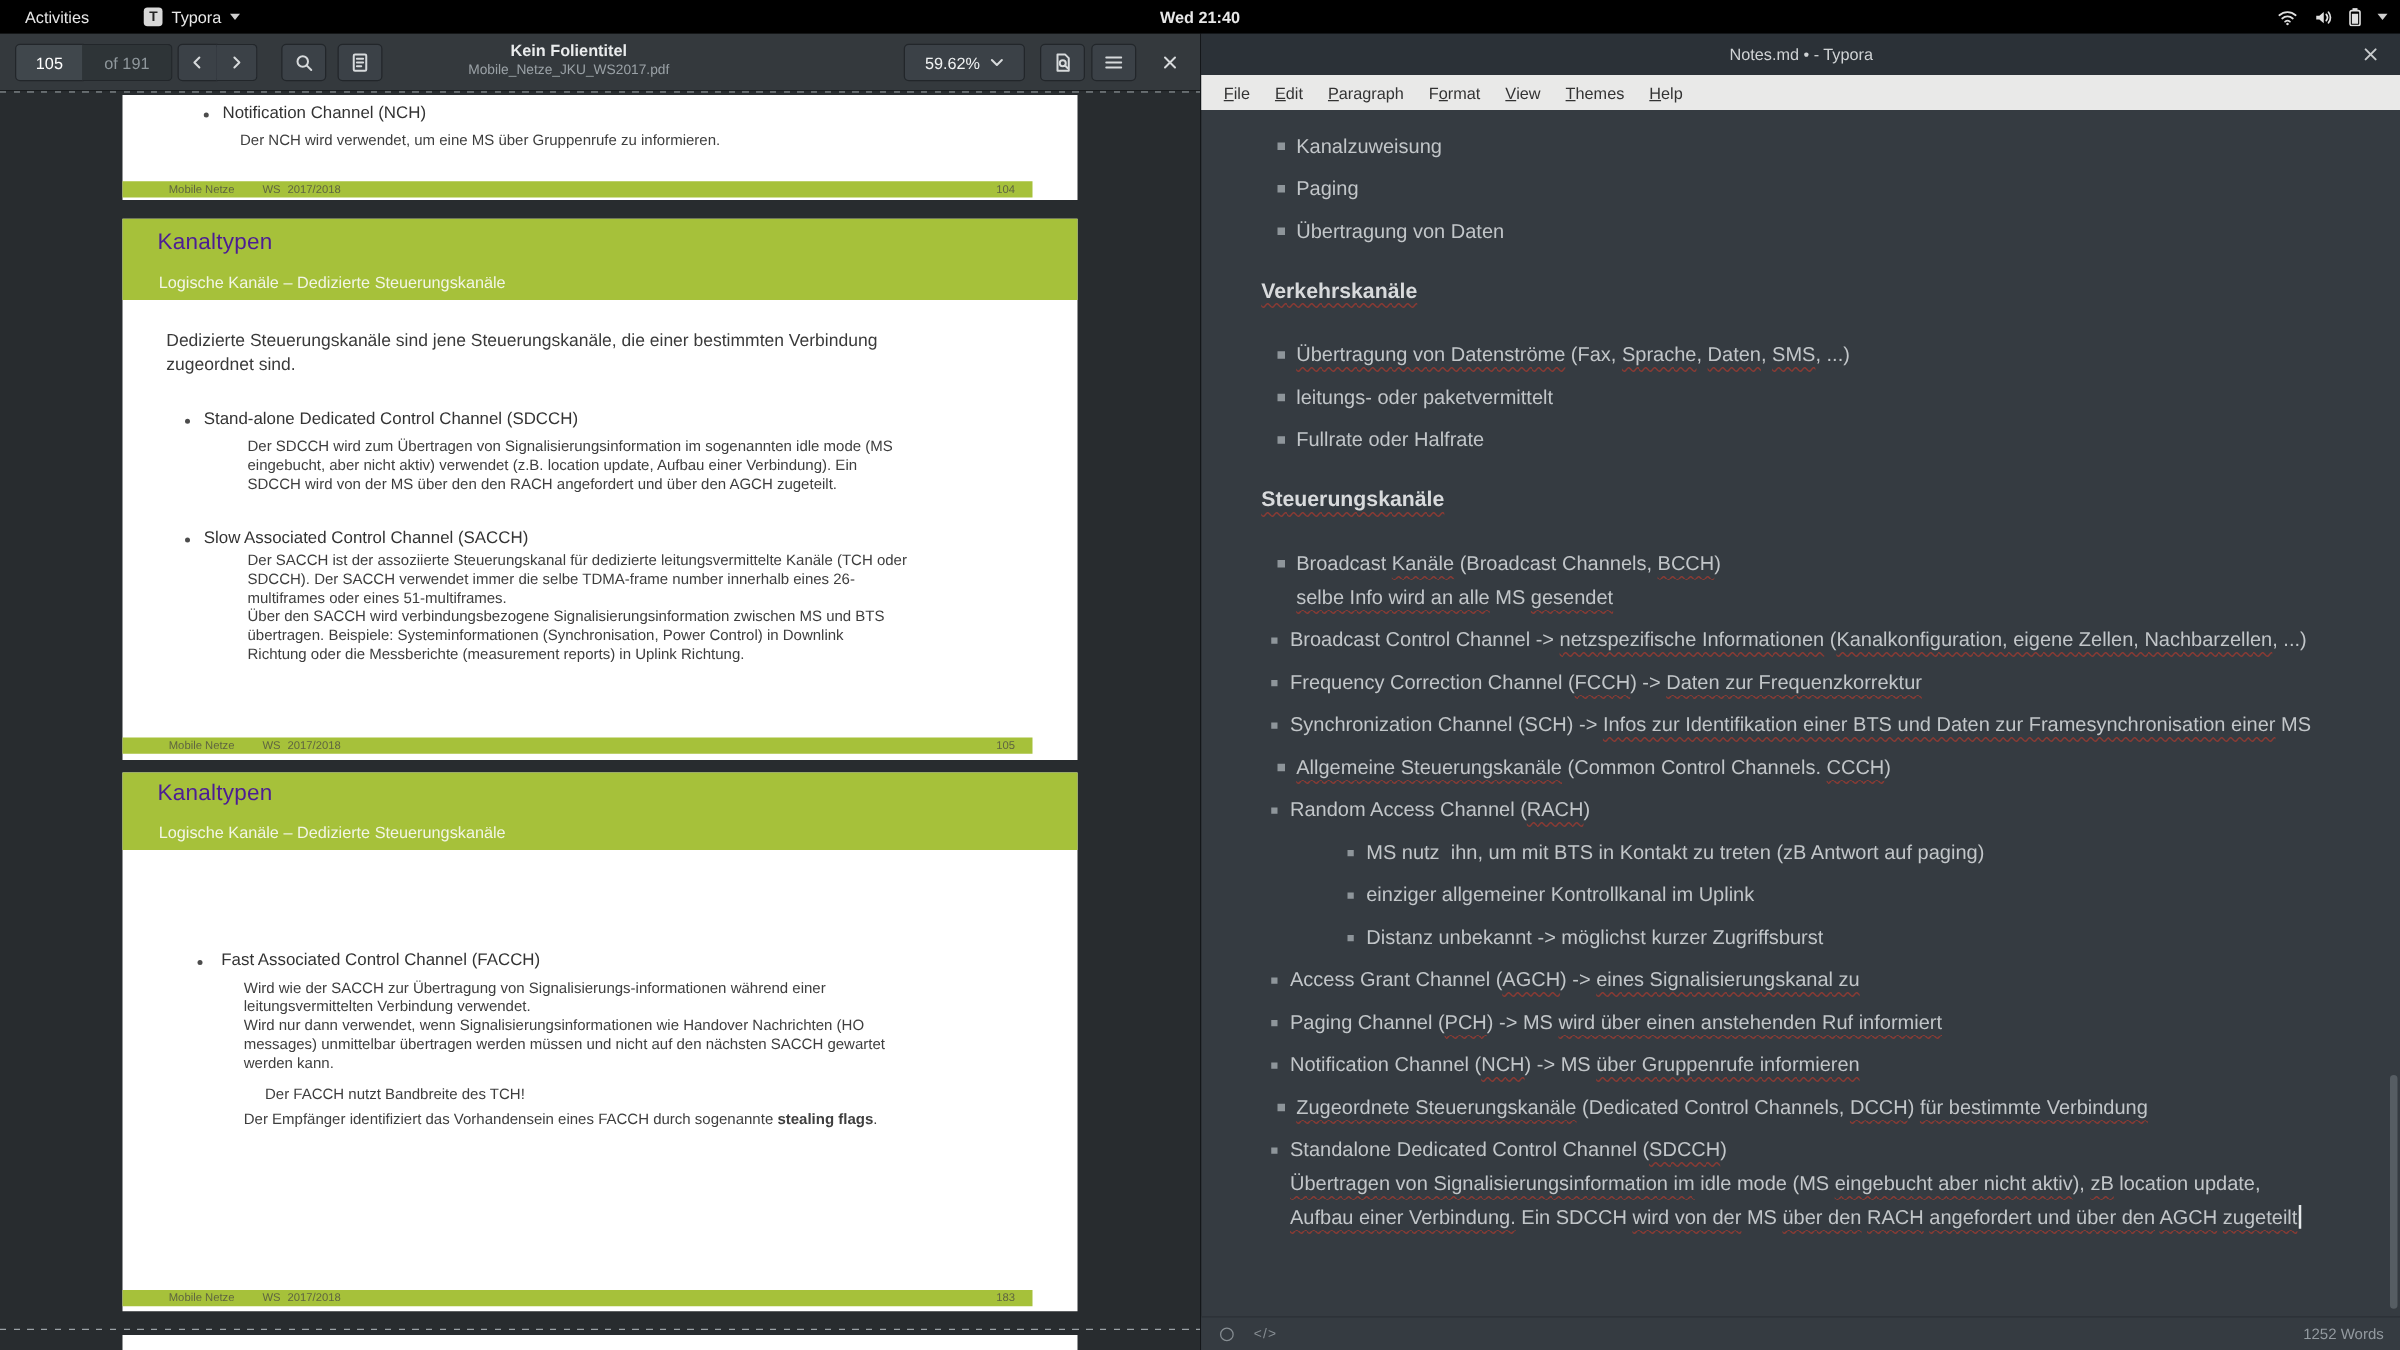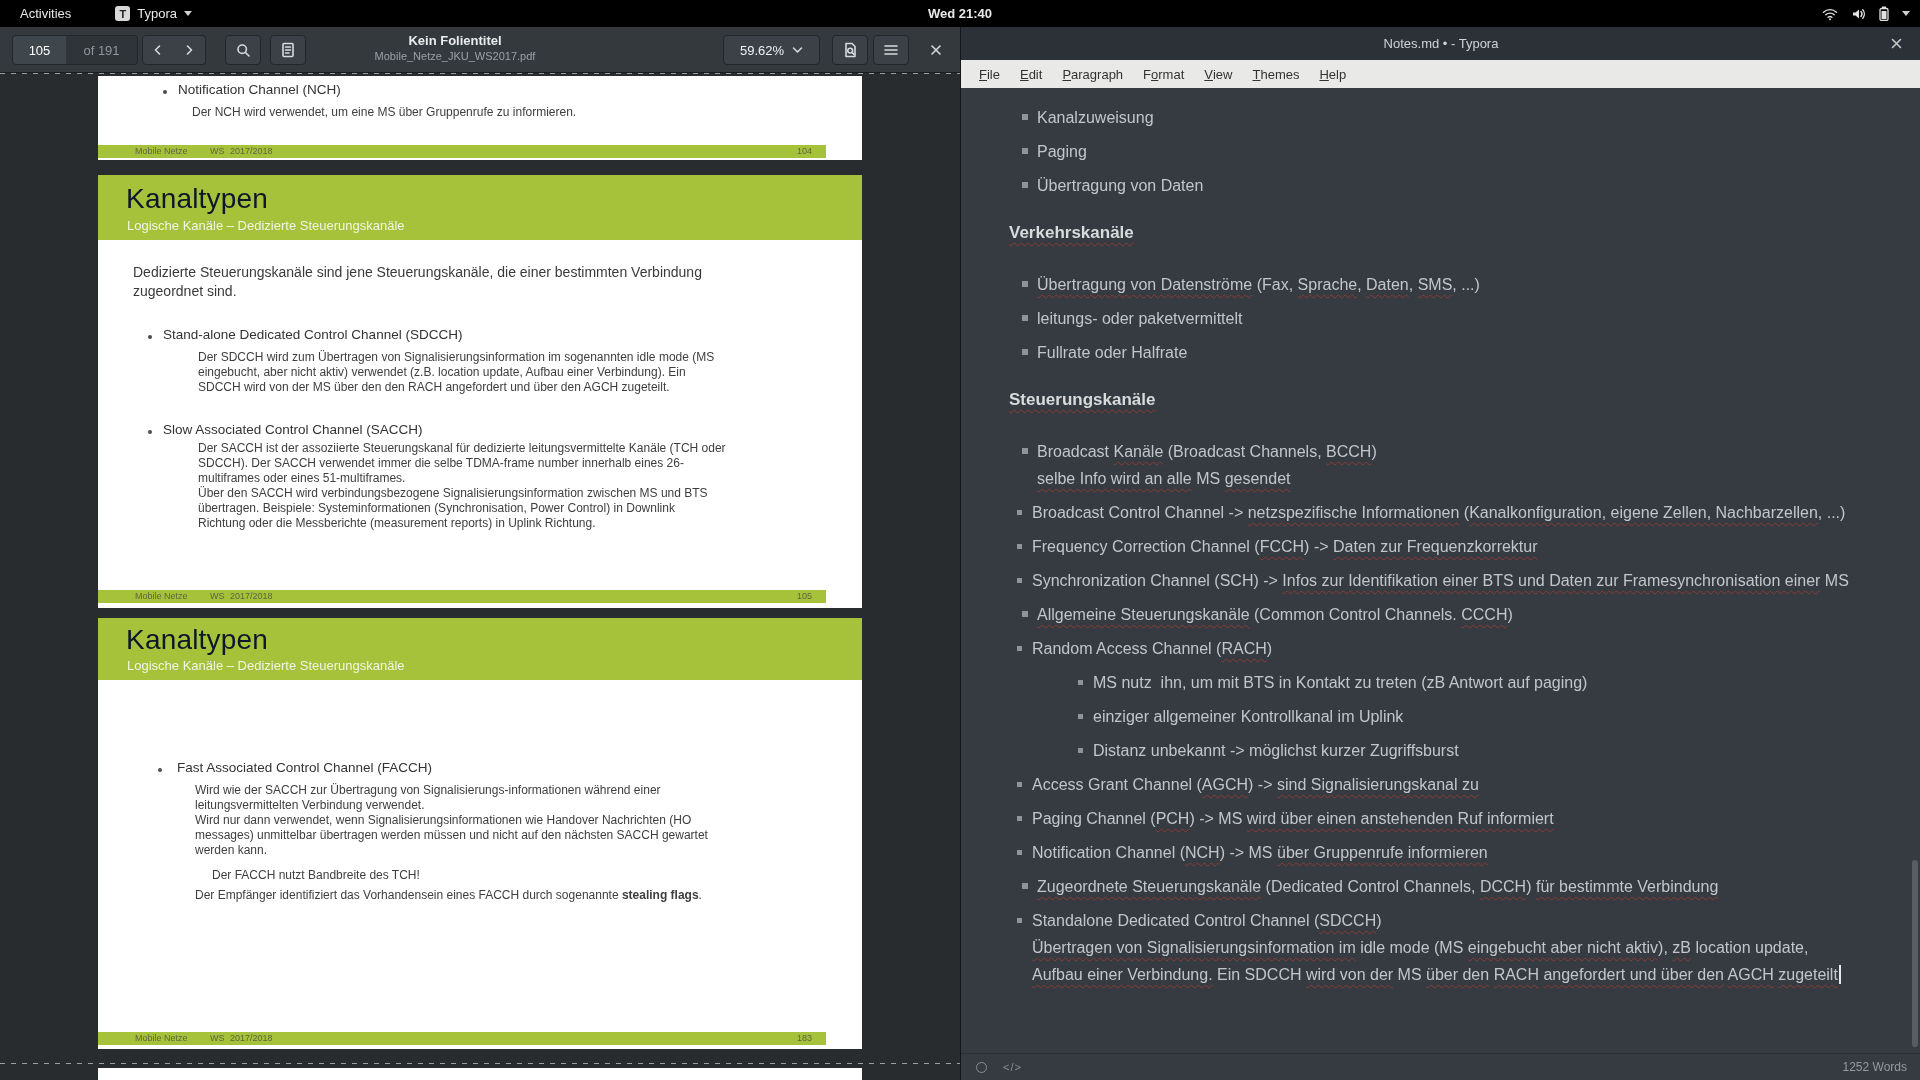--- a/index.html
+++ b/index.html
@@ -41,21 +41,21 @@
   #pdf-title-box { position:absolute; left:200px; right:250px; top:5px; text-align:center; pointer-events:none; }
   #pdf-title { color:#e9ebec; font-size:13px; font-weight:bold; line-height:17px; }
   #pdf-subtitle { color:#9aa1a6; font-size:11px; line-height:14px; }
 
   #pdf-view { position:absolute; left:0; top:46px; width:960px; height:1007px; background:#282c2f; overflow:hidden; }
   .undershoot { position:absolute; left:0; width:960px; height:1px;
     background:repeating-linear-gradient(90deg,#9aa1a5 0 5px, transparent 5px 11px); }
   .page { position:absolute; left:98px; width:764px; background:#fff; }
   .green { background:#a6c13a; }
   .slide-head { position:absolute; left:0; top:0; width:764px; }
-  .slide-title { position:absolute; left:28px; color:#0f172a; font-weight:300; font-size:28px; letter-spacing:.2px; }
+  .slide-title { position:absolute; left:28px; color:#4c1d95; font-weight:300; font-size:18px; letter-spacing:.2px; }
   .slide-sub { position:absolute; left:29px; color:#f2f5e6; font-weight:300; font-size:13px; }
   .sfooter { position:absolute; left:0; width:728px; height:13px; }
   .sfooter .ftxt { position:absolute; top:1px; font-size:9px; color:#5f6540; }
   .bullet-dot { position:absolute; width:4px; height:4px; border-radius:50%; background:#4c4c4c; }
   .btitle { position:absolute; font-size:13.5px; color:#333; white-space:pre; }
   .bpara { position:absolute; font-size:12px; line-height:15px; color:#3e3e3e; white-space:pre; }
   .intro { position:absolute; font-size:14px; line-height:19px; color:#3a3a3a; white-space:pre; }
 
   
   #ty-pane { position:absolute; left:960px; top:27px; width:960px; height:1053px; background:#353b41;
@@ -281,21 +281,21 @@
       </div>
       <div class="itm lvl1"><span class="bl"></span><div class="tl"><span>Broadcast </span><span class="sq">Kanäle</span><span> (Broadcast Channels, </span><span class="sq">BCCH</span><span>)</span></div><div class="tl"><span class="sq">selbe Info wird an alle</span><span> MS </span><span class="sq">gesendet</span></div></div>
       <div class="itm lvl2"><span class="bl"></span><div class="tl"><span>Broadcast Control Channel -&gt; </span><span class="sq">netzspezifische Informationen</span><span> (</span><span class="sq">Kanalkonfiguration, eigene Zellen, Nachbarzellen</span><span>, ...)</span></div></div>
       <div class="itm lvl2"><span class="bl"></span><div class="tl"><span>Frequency Correction Channel (</span><span class="sq">FCCH</span><span>) -&gt; </span><span class="sq">Daten zur Frequenzkorrektur</span></div></div>
       <div class="itm lvl2"><span class="bl"></span><div class="tl"><span>Synchronization Channel (SCH) -&gt; </span><span class="sq">Infos zur Identifikation einer BTS und Daten zur Framesynchronisation einer</span><span> MS</span></div></div>
       <div class="itm lvl1"><span class="bl"></span><div class="tl"><span class="sq">Allgemeine Steuerungskanäle</span><span> (Common Control Channels. </span><span class="sq">CCCH</span><span>)</span></div></div>
       <div class="itm lvl2"><span class="bl"></span><div class="tl"><span>Random Access Channel (</span><span class="sq">RACH</span><span>)</span></div></div>
       <div class="itm lvl3"><span class="bl"></span><div class="tl"><span>MS nutz  ihn, um mit BTS in Kontakt zu treten (zB Antwort auf paging)</span></div></div>
       <div class="itm lvl3"><span class="bl"></span><div class="tl"><span>einziger allgemeiner Kontrollkanal im Uplink</span></div></div>
       <div class="itm lvl3"><span class="bl"></span><div class="tl"><span>Distanz unbekannt -&gt; möglichst kurzer Zugriffsburst</span></div></div>
-      <div class="itm lvl2"><span class="bl"></span><div class="tl"><span>Access Grant Channel (</span><span class="sq">AGCH</span><span>) -&gt; </span><span class="sq">sind Signalisierungskanal zu</span></div></div>
+      <div class="itm lvl2"><span class="bl"></span><div class="tl"><span>Access Grant Channel (</span><span class="sq">AGCH</span><span>) -&gt; </span><span class="sq">eines Signalisierungskanal zu</span></div></div>
       <div class="itm lvl2"><span class="bl"></span><div class="tl"><span>Paging Channel (</span><span class="sq">PCH</span><span>) -&gt; MS </span><span class="sq">wird über einen anstehenden Ruf informiert</span></div></div>
       <div class="itm lvl2"><span class="bl"></span><div class="tl"><span>Notification Channel (</span><span class="sq">NCH</span><span>) -&gt; MS </span><span class="sq">über Gruppenrufe informieren</span></div></div>
       <div class="itm lvl1"><span class="bl"></span><div class="tl"><span class="sq">Zugeordnete Steuerungskanäle</span><span> (Dedicated Control Channels, </span><span class="sq">DCCH</span><span>) </span><span class="sq">für bestimmte Verbindung</span></div></div>
       <div class="itm lvl2"><span class="bl"></span><div class="tl"><span>Standalone Dedicated Control Channel (</span><span class="sq">SDCCH</span><span>)</span></div><div class="tl"><span class="sq">Übertragen von Signalisierungsinformation im</span><span> idle mode (MS </span><span class="sq">eingebucht aber nicht aktiv</span><span>), </span><span class="sq">zB</span><span> location update,</span></div><div class="tl"><span class="sq">Aufbau einer Verbindung.</span><span> Ein SDCCH </span><span class="sq">wird von der</span><span> MS </span><span class="sq">über den</span><span> </span><span class="sq">RACH</span><span> </span><span class="sq">angefordert und über den</span><span> </span><span class="sq">AGCH</span><span> </span><span class="sq">zugeteilt</span><span class="caret"></span></div></div>
     </div>
   <div id="ty-scrollthumb"></div>
   <div id="ty-status">
     <div id="o-icon"></div>
     <div id="src-icon">&lt;/&gt;</div>
     <div id="word-count">1252 Words</div>

